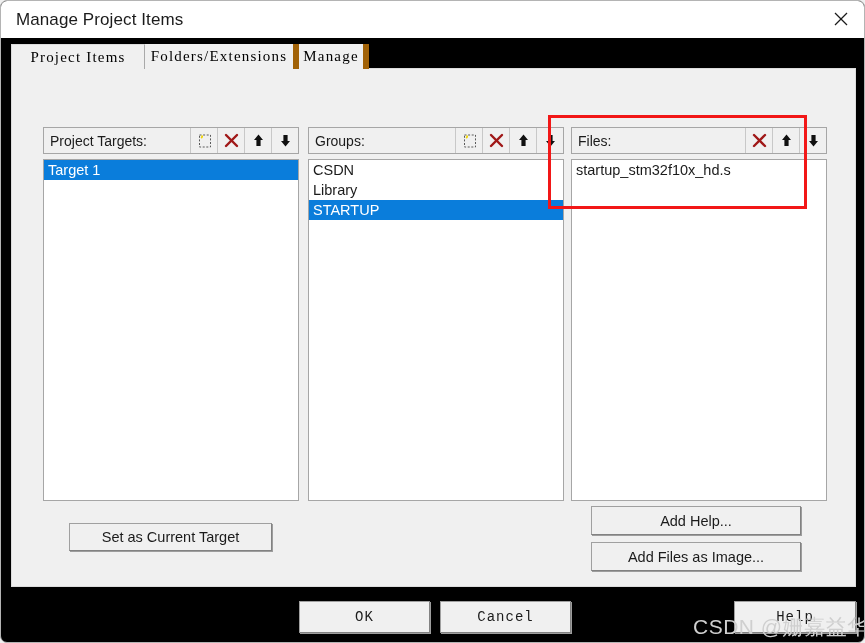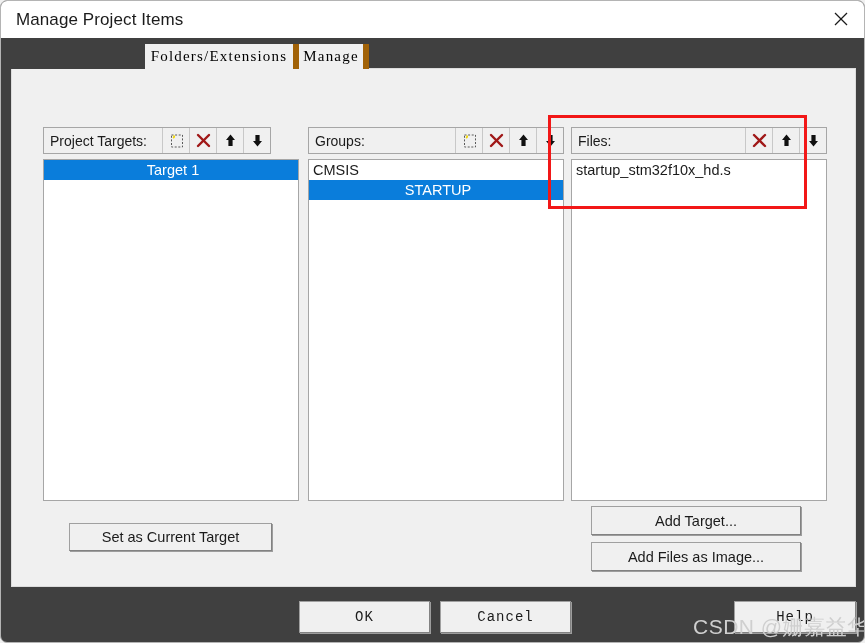--- a/index.html
+++ b/index.html
@@ -6,21 +6,21 @@
   body{
     width:865px;height:643px;
     background:#f0f0f0;
     font-family:"Liberation Sans", sans-serif;
     overflow:hidden;
     position:relative;
   }
   
   #window{
     position:absolute;left:0;top:0;width:865px;height:643px;
-    background:#404040;
+    background:#000000;
     border:1px solid #b4b4b4;
     box-sizing:border-box;
     border-radius:7px;
     overflow:hidden;
   }
   #titlebar{
     position:absolute;left:0;top:0;width:100%;height:37px;
     background:#ffffff;
     box-sizing:border-box;
   }
@@ -110,25 +110,24 @@
     height:20px;line-height:20px;
     font-size:14.5px;color:#1b1b1b;
     padding-left:4px;
     font-family:"Liberation Sans", sans-serif;
     white-space:nowrap;
     cursor:default;
   }
   .list-item.selected{
     background:#0a7ddb;
     color:#ffffff;
-    text-align:center;
-  }
-
-  
-  #hdr-targets{left:42px;top:126px;width:228px;}
+  }
+
+  
+  #hdr-targets{left:42px;top:126px;width:256px;}
   #lst-targets{left:42px;top:158px;width:256px;height:342px;}
   #hdr-groups{left:307px;top:126px;width:256px;}
   #lst-groups{left:307px;top:158px;width:256px;height:342px;}
   #hdr-files{left:570px;top:126px;width:256px;}
   #lst-files{left:570px;top:158px;width:256px;height:342px;}
 
   
   .btn{
     position:absolute;
     background:#f0f0f0;
@@ -181,20 +180,23 @@
     <div id="title-text">Manage Project Items</div>
     <div id="close-btn">
       <svg width="16" height="16" viewBox="0 0 16 16">
         <line x1="2" y1="2" x2="14" y2="14" stroke="#1b1b1b" stroke-width="1.3"></line>
         <line x1="14" y1="2" x2="2" y2="14" stroke="#1b1b1b" stroke-width="1.3"></line>
       </svg>
     </div>
   </div>
 
   <div id="tabstrip">
+    <div class="tab active" id="tab0">
+      <span>Project Items</span>
+    </div>
     <div class="tab inactive" id="tab1">
       <span>Folders/Extensions</span>
     </div>
     <div class="tab inactive" id="tab2">
       <span>Manage</span>
     </div>
     <div id="tabfill"></div>
   </div>
 
   <div id="panel"></div>
@@ -251,21 +253,22 @@
         <path d="M8.5 2.5 L13 8 L10.6 8 L10.6 14 L6.4 14 L6.4 8 L4 8 Z" fill="#101010"></path>
       </svg>
     </div>
     <div class="tb-btn">
       <svg width="17" height="17" viewBox="0 0 17 17">
         <path d="M8.5 14.5 L4 9 L6.4 9 L6.4 3 L10.6 3 L10.6 9 L13 9 Z" fill="#101010"></path>
       </svg>
     </div>
   </div>
   <div class="listbox" id="lst-groups">
-    <div class="list-item">CMSIS</div>
+    <div class="list-item">CSDN</div>
+    <div class="list-item">Library</div>
     <div class="list-item selected">STARTUP</div>
   </div>
 
   <div class="col-header" id="hdr-files">
     <span class="col-header-label">Files:</span>
     <div class="tb-btn">
       <svg width="17" height="17" viewBox="0 0 17 17">
         <line x1="3" y1="3" x2="14" y2="14" stroke="#a01818" stroke-width="2.4" stroke-linecap="round"></line>
         <line x1="14" y1="3" x2="3" y2="14" stroke="#a01818" stroke-width="2.4" stroke-linecap="round"></line>
       </svg>
@@ -279,21 +282,21 @@
       <svg width="17" height="17" viewBox="0 0 17 17">
         <path d="M8.5 14.5 L4 9 L6.4 9 L6.4 3 L10.6 3 L10.6 9 L13 9 Z" fill="#101010"></path>
       </svg>
     </div>
   </div>
   <div class="listbox" id="lst-files">
     <div class="list-item">startup_stm32f10x_hd.s</div>
   </div>
 
   <div class="btn" id="btn-set-target">Set as Current Target</div>
-  <div class="btn" id="btn-add-files">Add Target...</div>
+  <div class="btn" id="btn-add-files">Add Help...</div>
   <div class="btn" id="btn-add-files-image">Add Files as Image...</div>
   <div class="btn mono" id="btn-ok">OK</div>
   <div class="btn mono" id="btn-help">Help</div>
   <div class="btn mono" id="btn-cancel">Cancel</div>
 
   <div id="annot-rect"></div>
 
   <div id="watermark">CSDN @姗嘉益华</div>
 
 </div>

